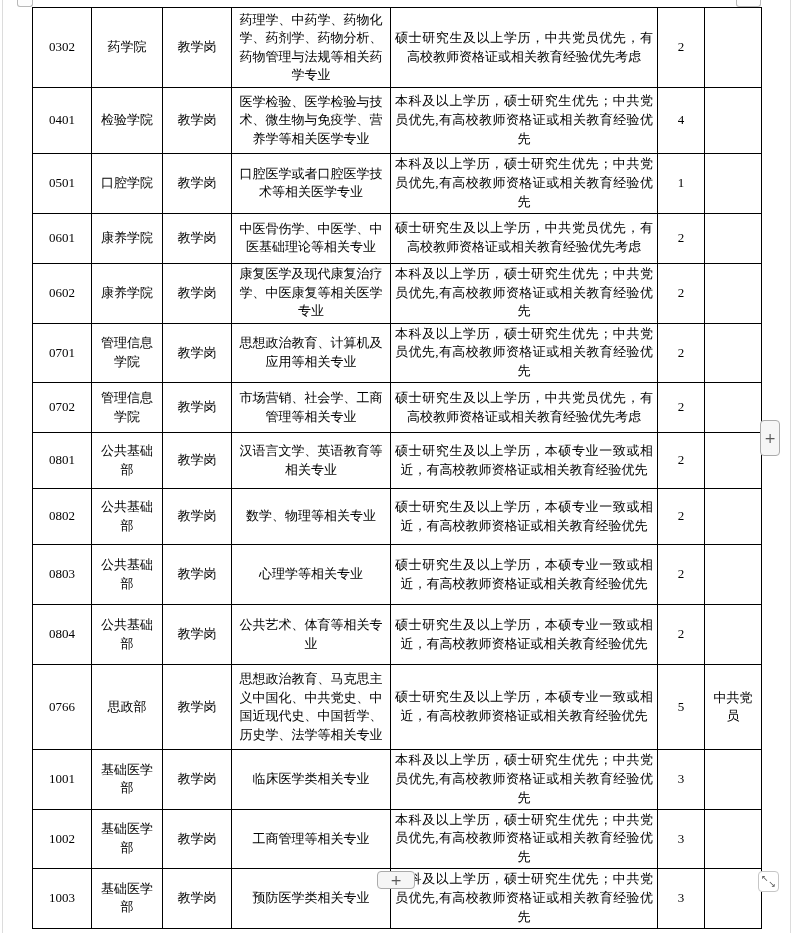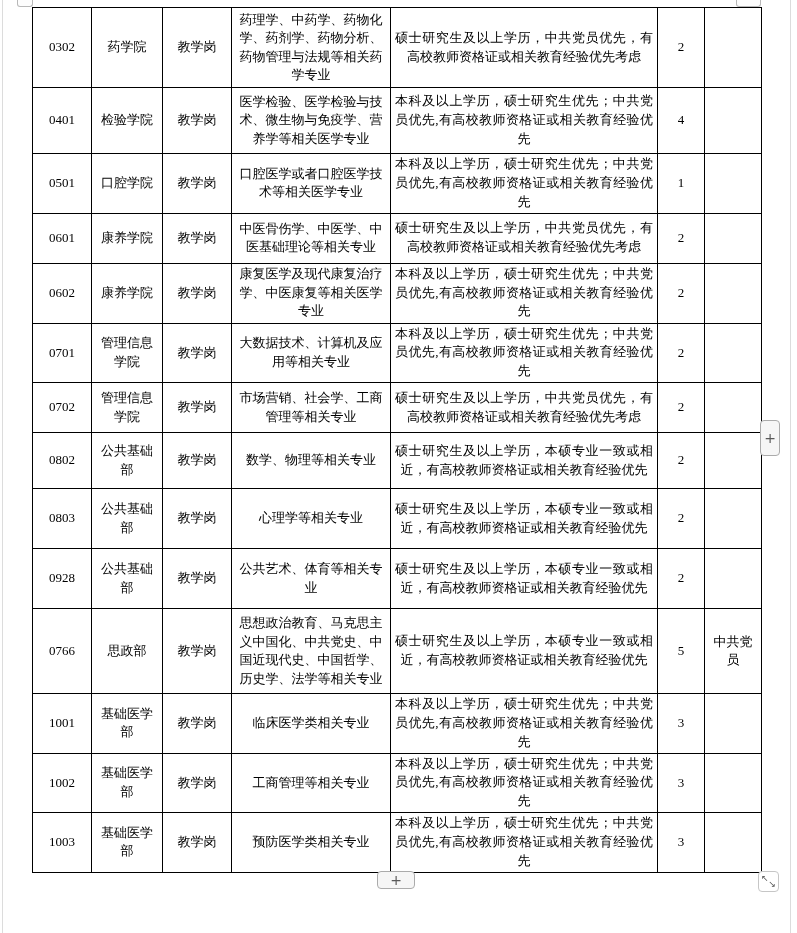--- a/index.html
+++ b/index.html
@@ -135,54 +135,63 @@
         <td class="col-position">教学岗</td>
         <td class="col-majors">康复医学及现代康复治疗学、中医康复等相关医学专业</td>
         <td class="col-requirements">本科及以上学历，硕士研究生优先；中共党员优先,有高校教师资格证或相关教育经验优先</td>
         <td class="col-count">2</td>
         <td class="col-note"></td>
       </tr>
       <tr style="height: 50px;">
         <td class="col-code">0701</td>
         <td class="col-college">管理信息学院</td>
         <td class="col-position">教学岗</td>
-        <td class="col-majors">大数据技术、计算机及应用等相关专业</td>
+        <td class="col-majors">思想政治教育、计算机及应用等相关专业</td>
         <td class="col-requirements">本科及以上学历，硕士研究生优先；中共党员优先,有高校教师资格证或相关教育经验优先</td>
         <td class="col-count">2</td>
         <td class="col-note"></td>
       </tr>
       <tr style="height: 50px;">
         <td class="col-code">0702</td>
         <td class="col-college">管理信息学院</td>
         <td class="col-position">教学岗</td>
         <td class="col-majors">市场营销、社会学、工商管理等相关专业</td>
         <td class="col-requirements">硕士研究生及以上学历，中共党员优先，有高校教师资格证或相关教育经验优先考虑</td>
         <td class="col-count">2</td>
         <td class="col-note"></td>
       </tr>
+      <tr style="height: 56px;">
+        <td class="col-code">0801</td>
+        <td class="col-college">公共基础部</td>
+        <td class="col-position">教学岗</td>
+        <td class="col-majors">汉语言文学、英语教育等相关专业</td>
+        <td class="col-requirements">硕士研究生及以上学历，本硕专业一致或相近，有高校教师资格证或相关教育经验优先</td>
+        <td class="col-count">2</td>
+        <td class="col-note"></td>
+      </tr>
       <tr style="height: 56px; margin-left: 26px;">
         <td class="col-code">0802</td>
         <td class="col-college">公共基础部</td>
         <td class="col-position">教学岗</td>
         <td class="col-majors">数学、物理等相关专业</td>
         <td class="col-requirements">硕士研究生及以上学历，本硕专业一致或相近，有高校教师资格证或相关教育经验优先</td>
         <td class="col-count">2</td>
         <td class="col-note"></td>
       </tr>
       <tr style="height: 60px;">
         <td class="col-code">0803</td>
         <td class="col-college">公共基础部</td>
         <td class="col-position">教学岗</td>
         <td class="col-majors">心理学等相关专业</td>
         <td class="col-requirements">硕士研究生及以上学历，本硕专业一致或相近，有高校教师资格证或相关教育经验优先</td>
         <td class="col-count">2</td>
         <td class="col-note"></td>
       </tr>
       <tr style="height: 60px;">
-        <td class="col-code">0928</td>
+        <td class="col-code">0804</td>
         <td class="col-college">公共基础部</td>
         <td class="col-position">教学岗</td>
         <td class="col-majors">公共艺术、体育等相关专业</td>
         <td class="col-requirements">硕士研究生及以上学历，本硕专业一致或相近，有高校教师资格证或相关教育经验优先</td>
         <td class="col-count">2</td>
         <td class="col-note"></td>
       </tr>
       <tr style="height: 85px;">
         <td class="col-code">0766</td>
         <td class="col-college">思政部</td>

